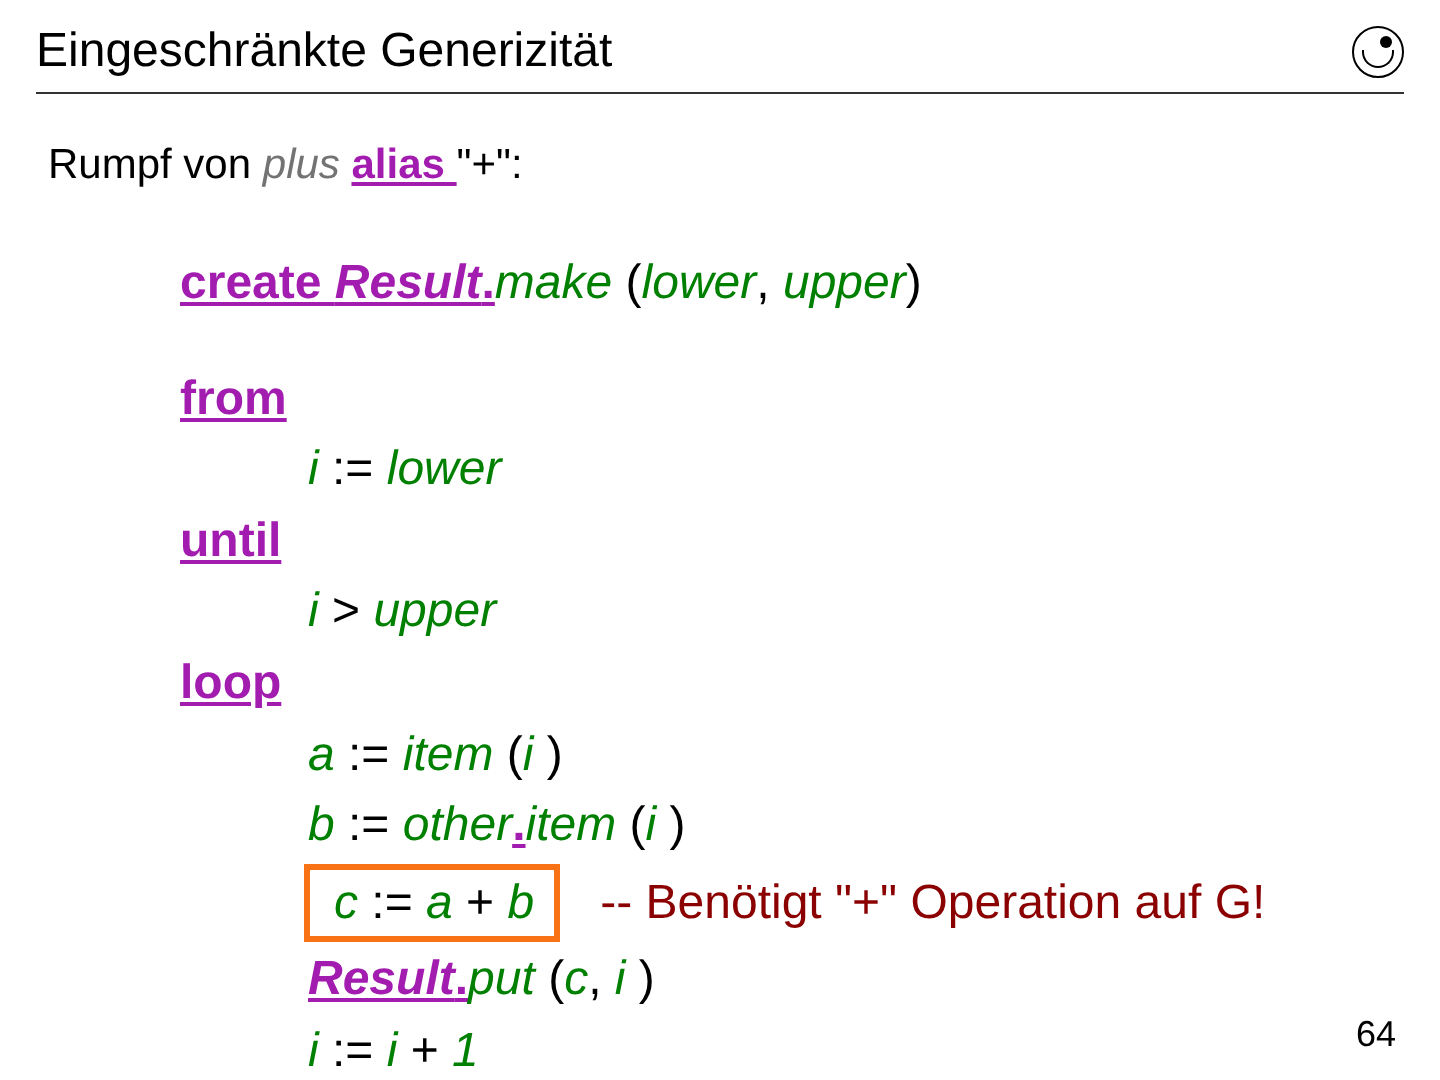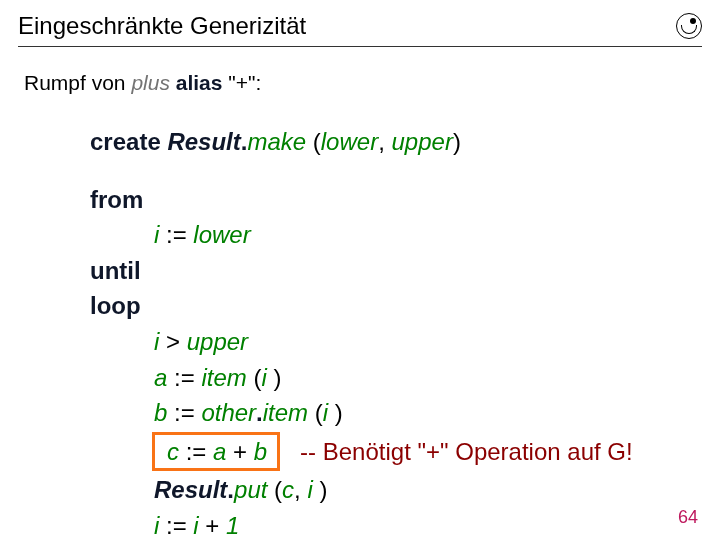--- a/index.html
+++ b/index.html
@@ -71,37 +71,37 @@
   .code-area {
     margin-left: 72px;
     font-size: 24px;
     line-height: 1.4;
   }
   .create-line {
     margin-bottom: 24px;
   }
   .block { margin-bottom: 2px; }
   .indent { margin-left: 64px; }
-  .kw { font-weight: 700; color: #0f172a; }
+  .kw { font-weight: 700; color: #a21caf; text-decoration: underline; }
   .ident { font-style: italic; color: #008000; }
   .ident-blue { font-style: italic; color: #737373; }
   .punct { color: #000; font-style: normal; }
   .comment { color: #8b0000; font-style: normal; }
   .boxed {
     display: inline-block;
     border: 3px solid #f97316;
     padding: 0 10px 0 12px;
     margin-left: -2px;
   }
   .page-num {
     position: absolute;
     bottom: 12px;
     right: 22px;
     font-size: 18px;
-    color: #be185d;
+    color: #000000;
   }
 </style>
 </head>
 <body>
 
 <div class="slide">
   <div class="title-wrap">
     <div class="title">Eingeschränkte Generizität</div>
     <div class="logo"></div>
   </div>
@@ -114,25 +114,25 @@
     <div class="create-line">
       <span class="kw">create </span><span class="kw" style="font-style:italic">Result</span><span class="kw">.</span><span class="ident">make </span><span class="punct">(</span><span class="ident">lower</span><span class="punct">, </span><span class="ident">upper</span><span class="punct">)</span>
     </div>
 
     <div class="block kw">from</div>
     <div class="block indent">
       <span class="ident">i </span><span class="punct">:= </span><span class="ident">lower</span>
     </div>
 
     <div class="block kw">until</div>
-    <div class="block kw">loop</div>
-
     <div class="block indent">
       <span class="ident">i </span><span class="punct">&gt; </span><span class="ident">upper</span>
     </div>
+
+    <div class="block kw">loop</div>
 
     <div class="block indent">
       <span class="ident">a </span><span class="punct">:= </span><span class="ident">item </span><span class="punct">(</span><span class="ident">i </span><span class="punct">)</span>
     </div>
 
     <div class="block indent">
       <span class="ident">b </span><span class="punct">:= </span><span class="ident">other</span><span class="kw">.</span><span class="ident">item </span><span class="punct">(</span><span class="ident">i </span><span class="punct">)</span>
     </div>
 
     <div class="block indent">

